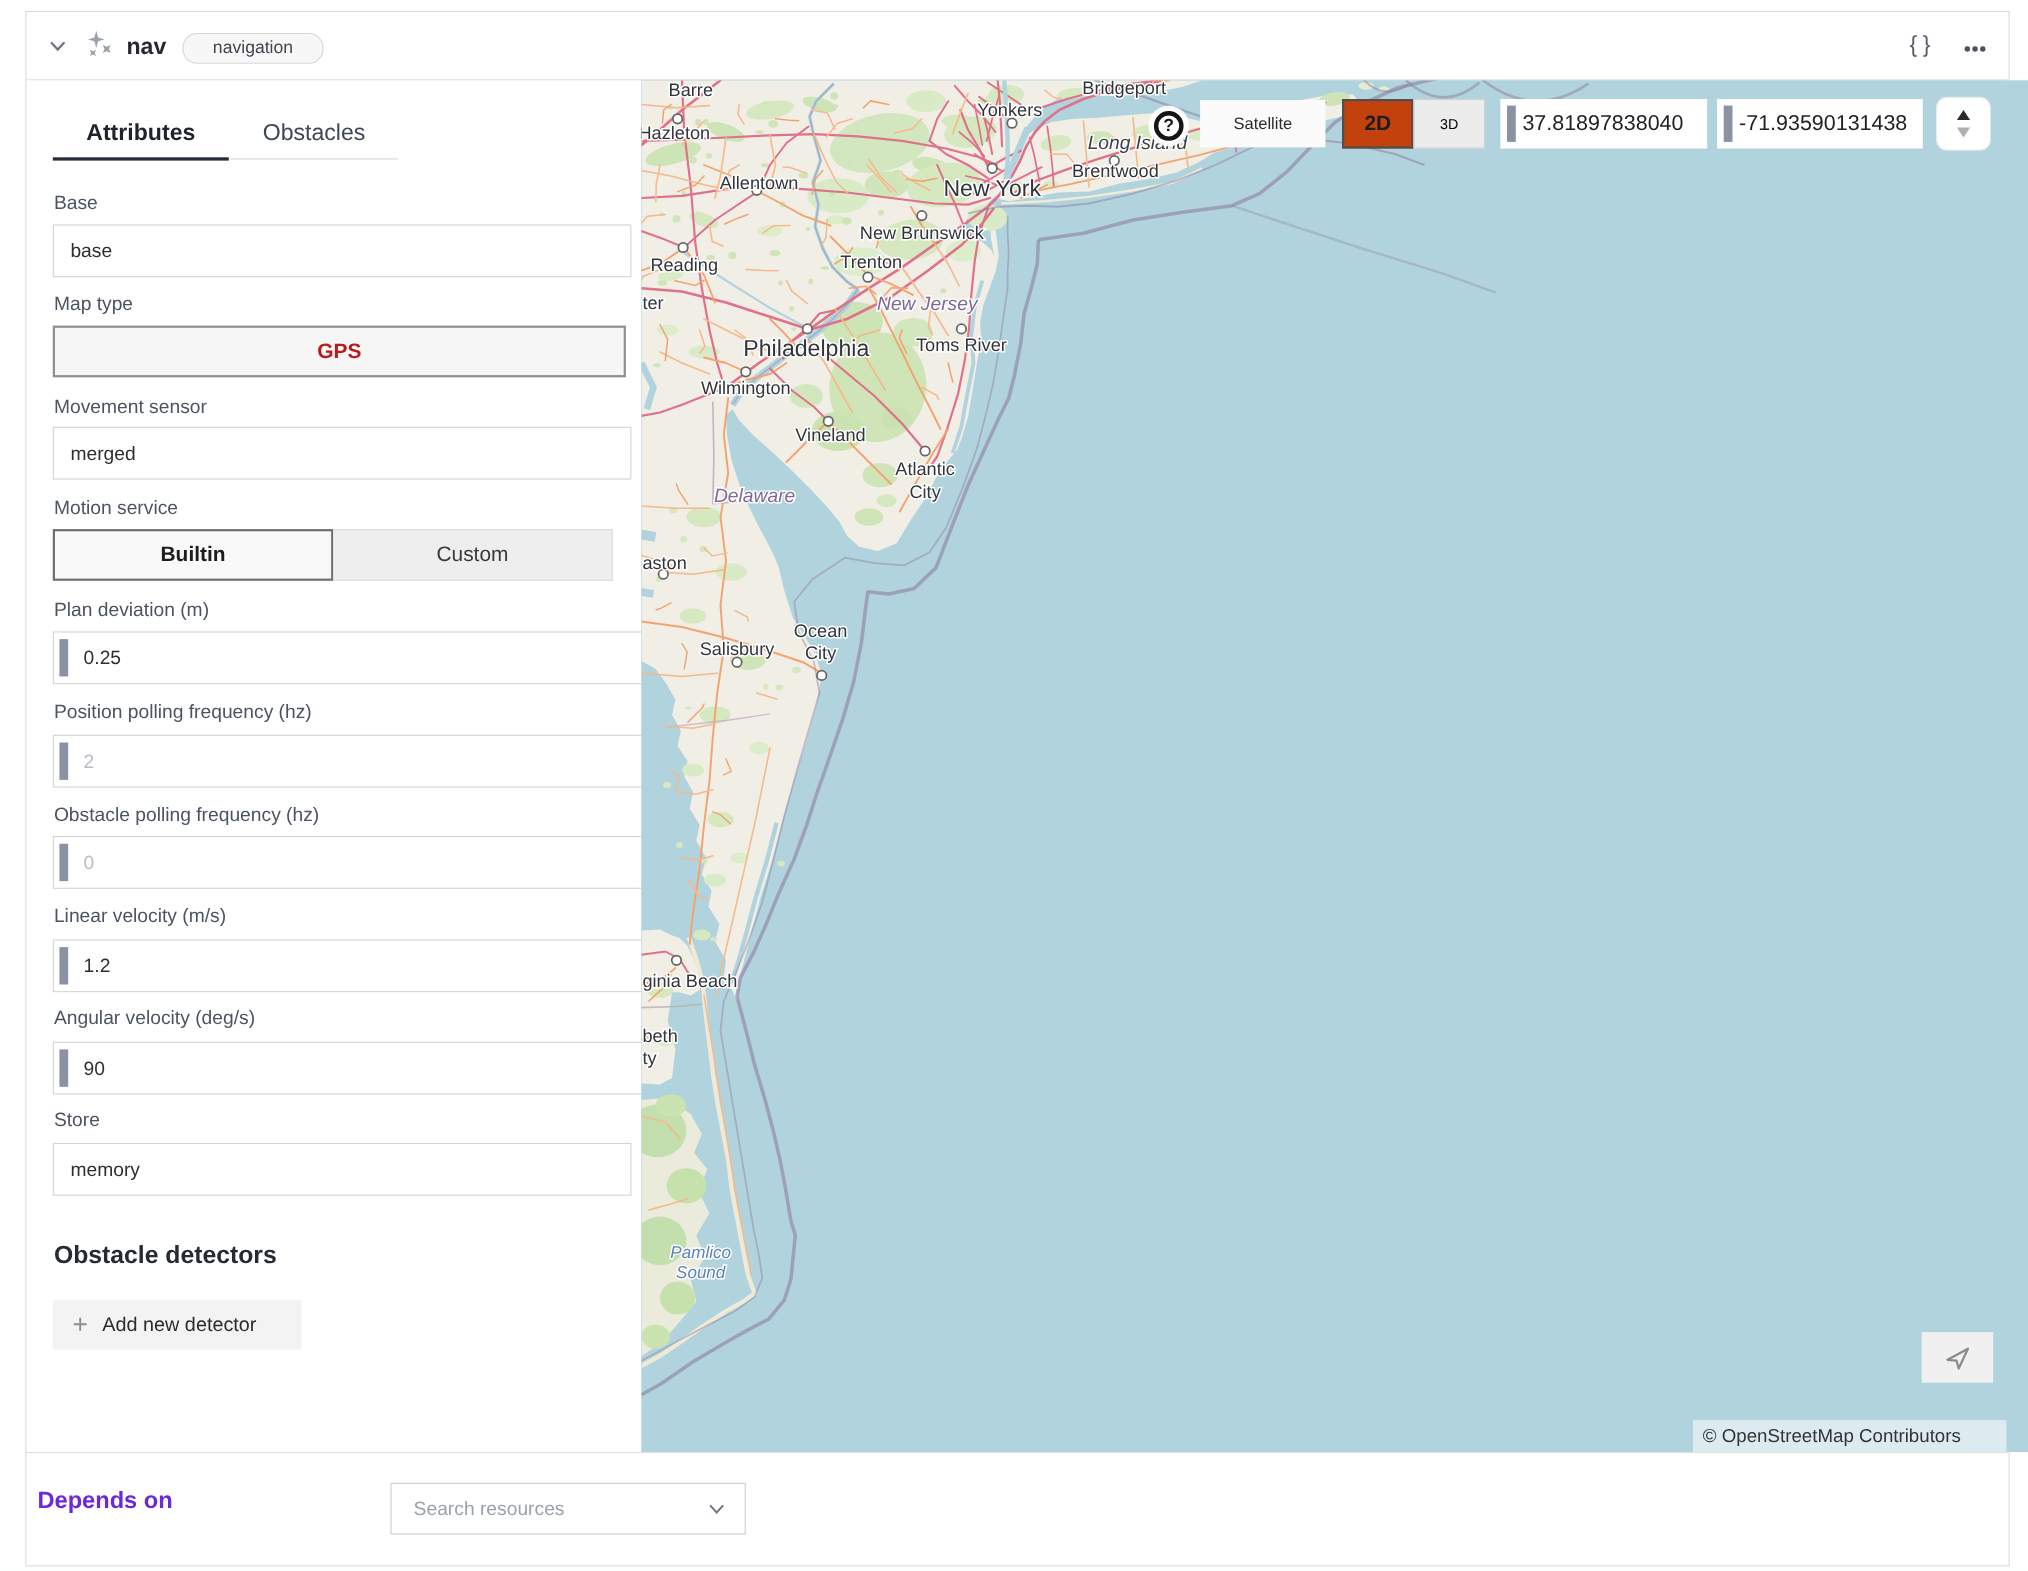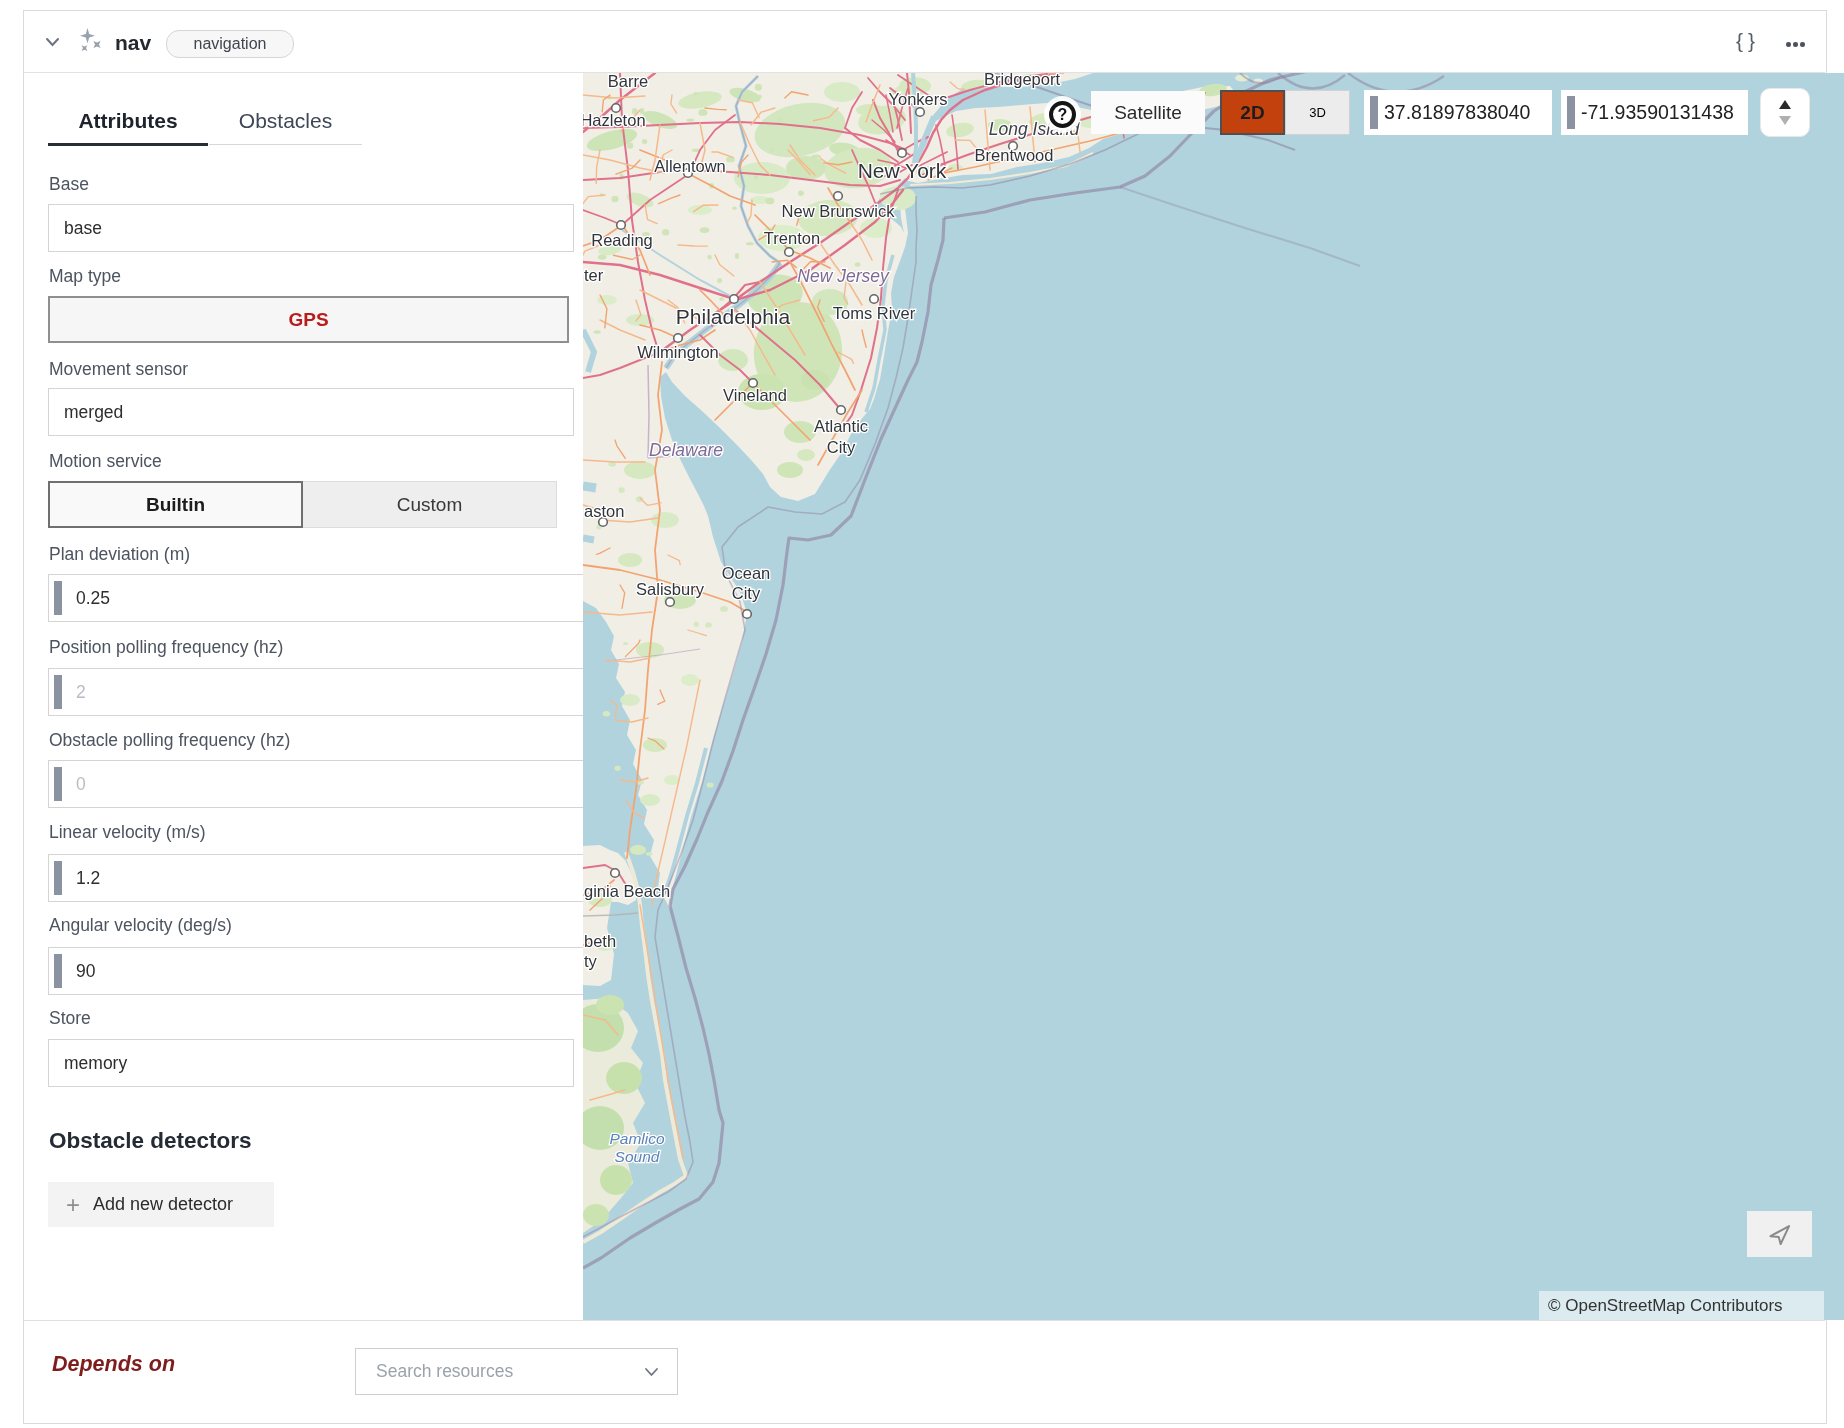--- a/index.html
+++ b/index.html
@@ -420,21 +420,21 @@
 <text x="163" y="506" text-anchor="middle" font-size="16.5" fill="#31353b" font-weight="normal" style="paint-order:stroke;stroke:#ffffff;stroke-width:2.6px;font-family:Liberation Sans,sans-serif">Ocean</text>
 <text x="163" y="526" text-anchor="middle" font-size="16.5" fill="#31353b" font-weight="normal" style="paint-order:stroke;stroke:#ffffff;stroke-width:2.6px;font-family:Liberation Sans,sans-serif">City</text>
 <text x="1" y="824" text-anchor="start" font-size="16.5" fill="#31353b" font-weight="normal" style="paint-order:stroke;stroke:#ffffff;stroke-width:2.6px;font-family:Liberation Sans,sans-serif">ginia Beach</text>
 <text x="1" y="874" text-anchor="start" font-size="16.5" fill="#31353b" font-weight="normal" style="paint-order:stroke;stroke:#ffffff;stroke-width:2.6px;font-family:Liberation Sans,sans-serif">beth</text>
 <text x="1" y="894" text-anchor="start" font-size="16.5" fill="#31353b" font-weight="normal" style="paint-order:stroke;stroke:#ffffff;stroke-width:2.6px;font-family:Liberation Sans,sans-serif">ty</text>
 <text x="54" y="1071" text-anchor="middle" font-size="15.5" fill="#5b82b8" font-weight="normal" style="font-style:italic;paint-order:stroke;stroke:#ffffff;stroke-width:2.6px;font-family:Liberation Sans,sans-serif">Pamlico</text>
 <text x="54" y="1089" text-anchor="middle" font-size="15.5" fill="#5b82b8" font-weight="normal" style="font-style:italic;paint-order:stroke;stroke:#ffffff;stroke-width:2.6px;font-family:Liberation Sans,sans-serif">Sound</text>
 </svg>
   <div class="abs" style="left:464px;top:26px;width:31px;height:31px;border-radius:50%;background:#fff;box-shadow:0 0 0 3px rgba(255,255,255,0.9);"></div>
   <div class="abs" style="left:466px;top:28px;width:27px;height:27px;border-radius:50%;border:4px solid #151515;background:#fff;box-sizing:border-box;display:flex;align-items:center;justify-content:center;font-size:16px;font-weight:800;color:#151515;">?</div>
-  <div class="abs" style="left:508px;top:18px;width:114px;height:43px;background:#fbfbfb;display:flex;align-items:center;justify-content:center;font-size:19px;color:#2b2b2b;">Satellite</div>
+  <div class="abs" style="left:508px;top:18px;width:114px;height:43px;background:#fbfbfb;display:flex;align-items:center;justify-content:center;font-size:15px;color:#2b2b2b;">Satellite</div>
   <div class="abs" style="left:637px;top:17px;width:65px;height:45px;border:2px solid #4f4f4f;background:#c2410c;display:flex;align-items:center;justify-content:center;font-size:19px;font-weight:bold;color:#1d1d1d;box-sizing:border-box;">2D</div>
   <div class="abs" style="left:702px;top:17px;width:65px;height:45px;border:1px solid #d2d2d2;background:#ececec;display:flex;align-items:center;justify-content:center;font-size:13px;color:#000000;box-sizing:border-box;">3D</div>
   <div class="abs" style="left:781px;top:17px;width:188px;height:45px;background:#fff;display:flex;align-items:center;font-size:19.5px;color:#212121;"><span style="margin-left:6px;margin-right:6px;width:8px;height:33px;background:#8b93a3;"></span>37.81897838040</div>
   <div class="abs" style="left:978px;top:17px;width:187px;height:45px;background:#fff;display:flex;align-items:center;font-size:19.5px;color:#212121;"><span style="margin-left:6px;margin-right:6px;width:8px;height:33px;background:#8b93a3;"></span>-71.93590131438</div>
   <div class="abs" style="left:1177px;top:15px;width:50px;height:49px;background:#fff;border:1px solid #e8e8e8;border-radius:10px;box-sizing:border-box;">
     <svg width="48" height="47" viewBox="0 0 48 47">
         <path d="M24 11 L30 20 L18 20 Z" fill="#2a2a2a"></path>
         <path d="M24 36 L30 27 L18 27 Z" fill="#b0b0b0"></path>
       </svg>
   </div>
@@ -442,19 +442,19 @@
     <svg width="27" height="27" viewBox="0 0 24 24">
         <path d="M4 13.5 L20.5 4.5 L13 20.5 L11.3 14.2 Z" fill="none" stroke="#8a8a8a" stroke-width="1.8" stroke-linejoin="round"></path>
       </svg>
   </div>
   <div class="abs" style="left:956px;top:1218px;width:285px;height:29px;background:rgba(255,255,255,0.55);display:flex;align-items:center;font-size:17px;color:#333;">
       <span style="margin-left:9px;">© OpenStreetMap Contributors</span>
     </div>
 </div>
 
 <div class="abs" style="left:23px;top:1320px;width:1802px;height:1px;background:#e0e0e0;"></div>
-<div class="abs" style="left:52px;top:1352px;font-size:21.5px;font-weight:bold;color:#7f1d1d;font-style:italic;">Depends on</div>
+<div class="abs" style="left:34px;top:1352px;font-size:21.5px;font-weight:bold;color:#6d28d9;">Depends on</div>
 <div class="abs" style="left:355px;top:1348px;width:321px;height:45px;border:1px solid #cecece;display:flex;align-items:center;font-size:17.5px;color:#9aa2ac;">
   <span style="margin-left:20px;">Search resources</span>
   <svg style="position:absolute;right:18px;top:18px;" width="15" height="10" viewBox="0 0 15 10">
       <path d="M2 2 L7.5 8 L13 2" fill="none" stroke="#6e7682" stroke-width="1.8" stroke-linecap="round"></path>
     </svg>
 </div>
 
 </body></html>

